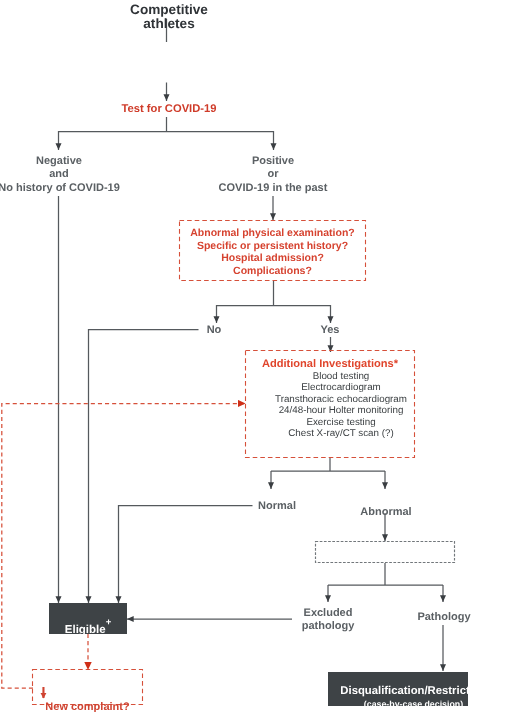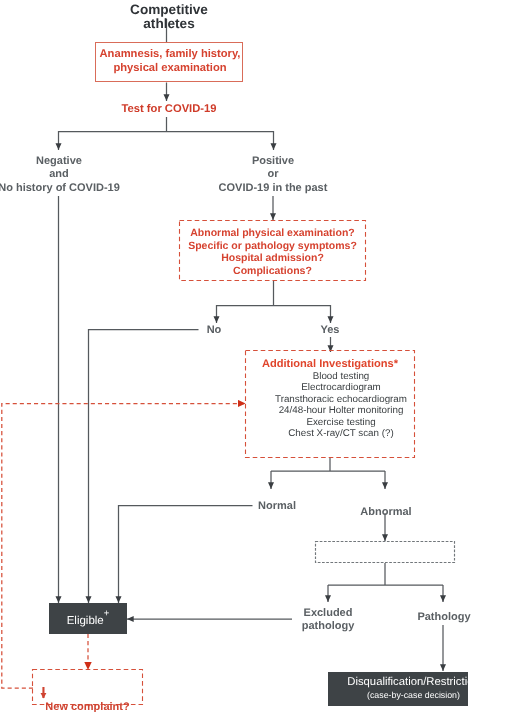--- a/index.html
+++ b/index.html
@@ -19,21 +19,21 @@
   .t-red-nc{color:#cf4331;font-weight:bold;font-size:11px;line-height:12.5px;margin-top:27px;}
   .t-red{color:#cf3b29;font-weight:bold;font-size:11.2px;}
   .t-gray{color:#5b6064;font-weight:bold;font-size:11px;line-height:13.3px;}
   .t-gray-n{color:#5b6064;font-weight:bold;font-size:11px;}
 
   .box-red-solid{position:absolute;border:1.3px solid #d96c59;background:#fff;
                  box-sizing:border-box;}
   .box-red-dash{position:absolute;background:transparent;box-sizing:border-box;}
   .box-gray-dash{position:absolute;background:transparent;box-sizing:border-box;}
   .box-dark{position:absolute;background:#3e4346;box-sizing:border-box;}
-  .t-white{color:#ffffff;font-weight:normal;}
+  .t-white{color:#ffffff;font-weight:bold;margin-top:9px;}
 
   .ai-title{color:#e0452c;font-weight:bold;font-size:11.1px;text-align:center;}
   .ai-list{color:#3c4043;font-size:9.8px;line-height:11.4px;text-align:center;
            font-weight:normal;}
 </style>
 </head>
 <body>
 
 <div id="stage">
 
@@ -101,45 +101,39 @@
       <path d="M88,634 L88,669.8" marker-end="url(#ahr)"></path>
       <path d="M33,688 L1.8,688 L1.8,403.5 L245.5,403.5" marker-end="url(#ahr)"></path>
     </g>
   </svg>
 
   <div class="lbl t-title" style="left:99px;top:3px;width:140px;">
     <div>Competitive</div>
     <div>athletes</div>
   </div>
 
-  <div class="box-red-solid" style="left:95px;top:42px;width:148px;height:40px;">
-    <div class="lbl t-red-box" style="left:0;top:5px;width:148px;">
-      <div>Anamnesis, family history,</div>
-      <div>physical examination</div>
-    </div>
-  </div>
 
   <div class="lbl t-red" style="left:99px;top:103px;width:140px;">Test for COVID-19</div>
 
   <div class="lbl t-gray" style="left:-21px;top:155px;width:160px;">
     <div>Negative</div>
     <div>and</div>
     <div>No history of COVID-19</div>
   </div>
 
   <div class="lbl t-gray" style="left:193px;top:155px;width:160px;">
     <div>Positive</div>
     <div>or</div>
     <div>COVID-19 in the past</div>
   </div>
 
   <div class="box-red-dash" style="left:179px;top:220px;width:187px;height:61px;">
     <div class="lbl t-red-q" style="left:0;top:7px;width:187px;">
       <div>Abnormal physical examination?</div>
-      <div>Specific or pathology symptoms?</div>
+      <div>Specific or persistent history?</div>
       <div>Hospital admission?</div>
       <div>Complications?</div>
     </div>
   </div>
 
   <div class="lbl t-gray-n" style="left:184px;top:324px;width:60px;">No</div>
   <div class="lbl t-gray-n" style="left:300px;top:324px;width:60px;">Yes</div>
 
   <div class="box-red-dash" style="left:245px;top:350px;width:170px;height:108px;">
     <div class="ai-title" style="position:absolute;left:0;top:8px;width:170px;">Additional Investigations*</div>

